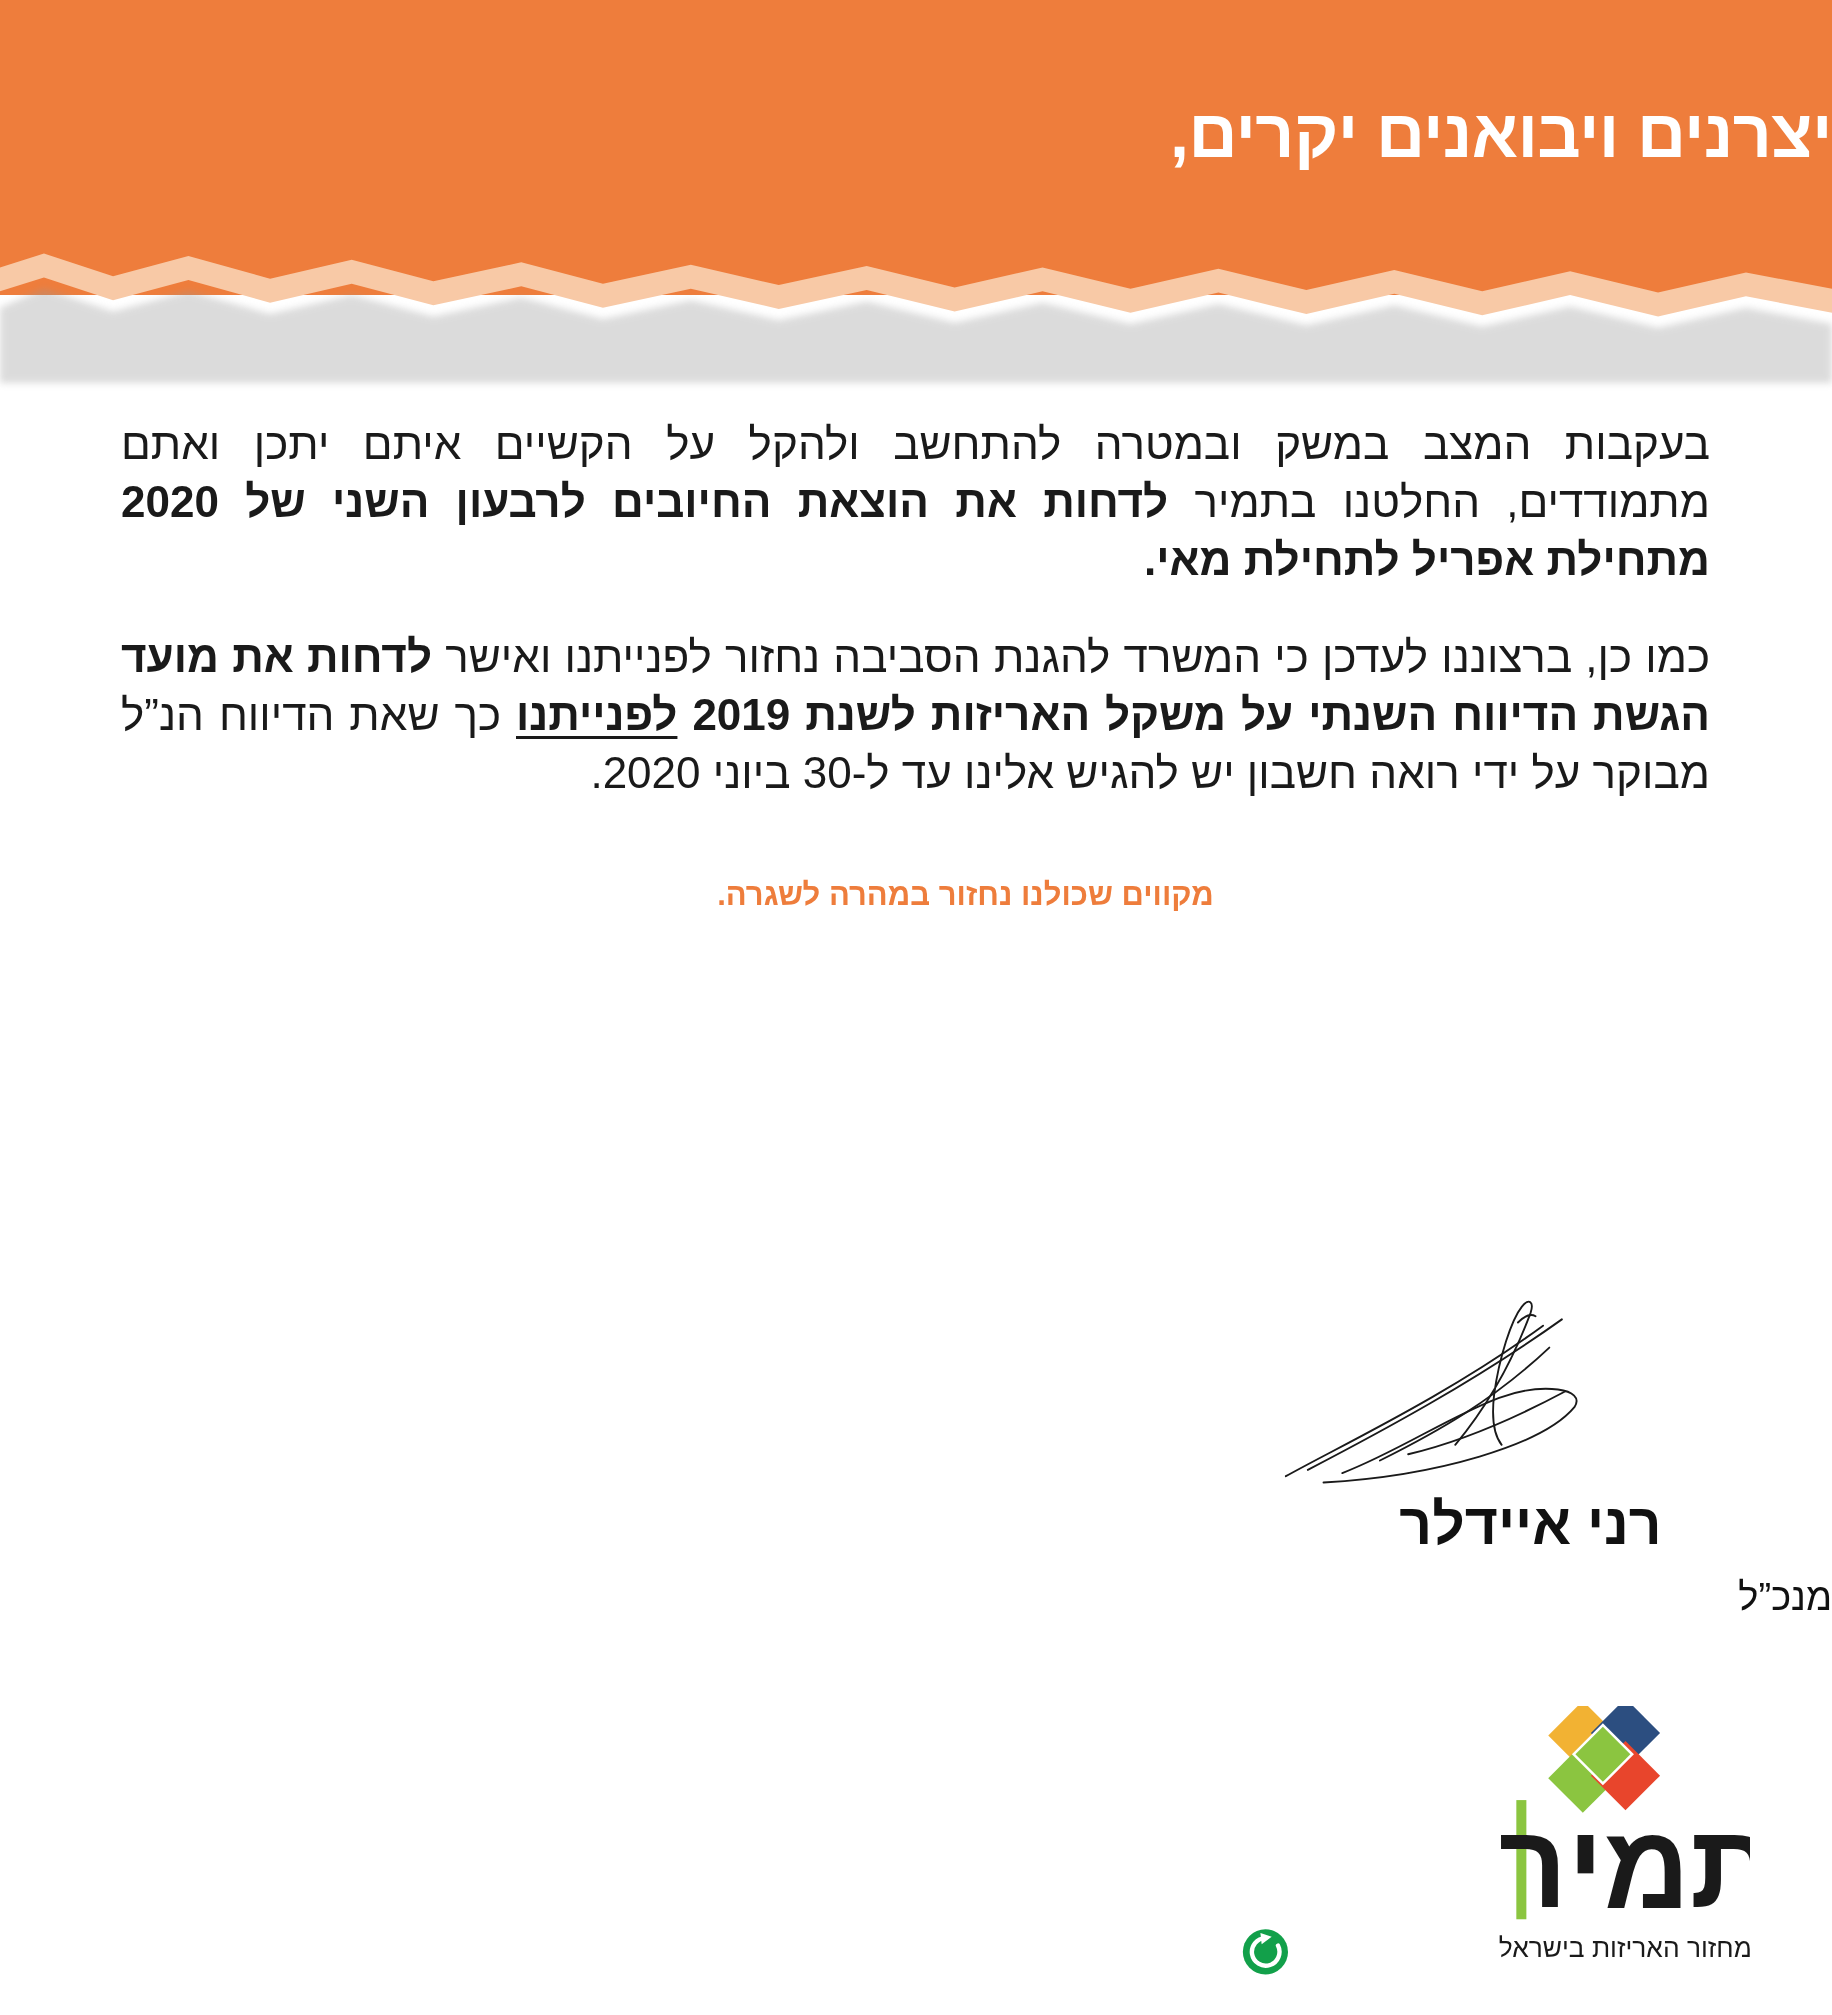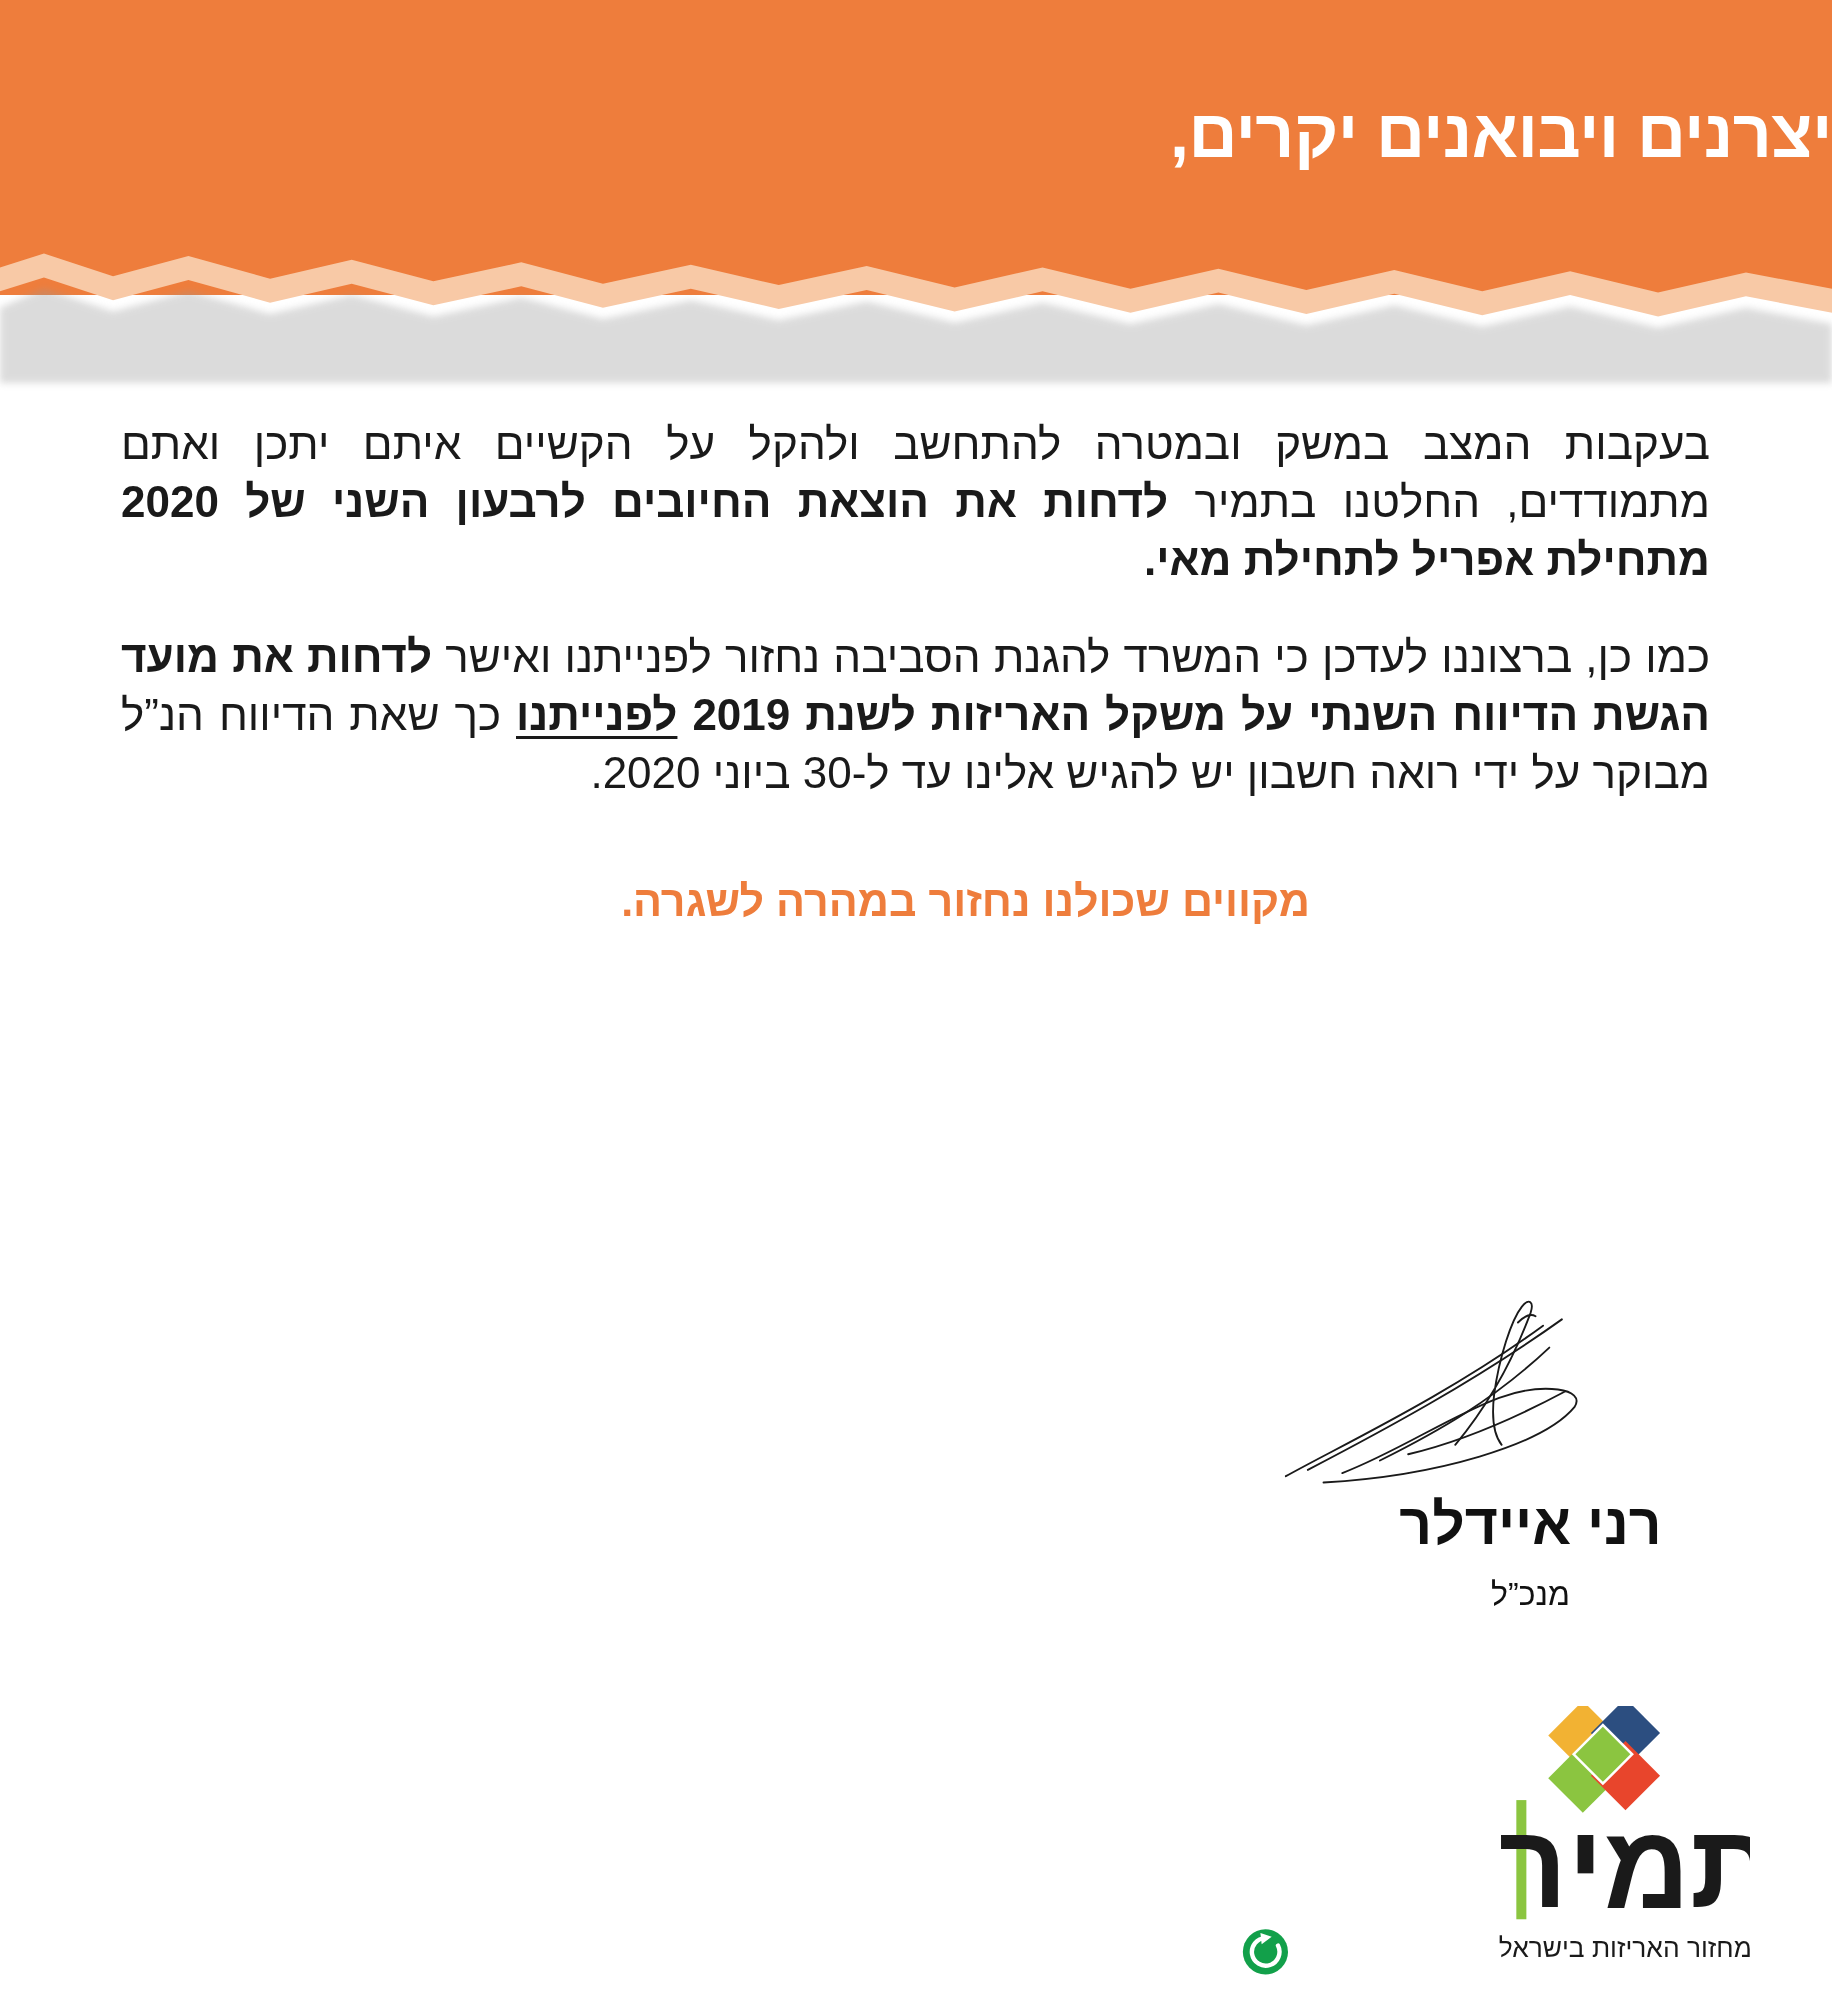--- a/index.html
+++ b/index.html
@@ -74,21 +74,21 @@
     font-weight: bold;
   }
   .u-underline {
     text-decoration: underline;
     text-underline-offset: 6.3px;
     text-decoration-thickness: 3.1px;
     font-weight: bold;
   }
   .closing {
     margin-top: 75px;
-    font-size: 43px;
+    font-size: 31px;
     font-weight: bold;
     color: #EE7D3C;
     text-align: center;
     padding-left: 100px;
   }
 
   
   .signature-block {
     position: absolute;
     top: 1288px;
@@ -102,23 +102,24 @@
     height: 207px;
     margin: 0 auto;
   }
   .sig-name {
     font-size: 57px;
     font-weight: bold;
     color: #111;
     margin-top: -6.3px;
   }
   .sig-role {
-    font-size: 32px;
+    font-size: 38px;
     color: #111;
     margin-top: 19px;
+    text-align: right;
   }
 
   
   .logo-block {
     position: absolute;
     top: 1706px;
     right: 82px;
     width: 515px;
     height: 276px;
     direction: rtl;

